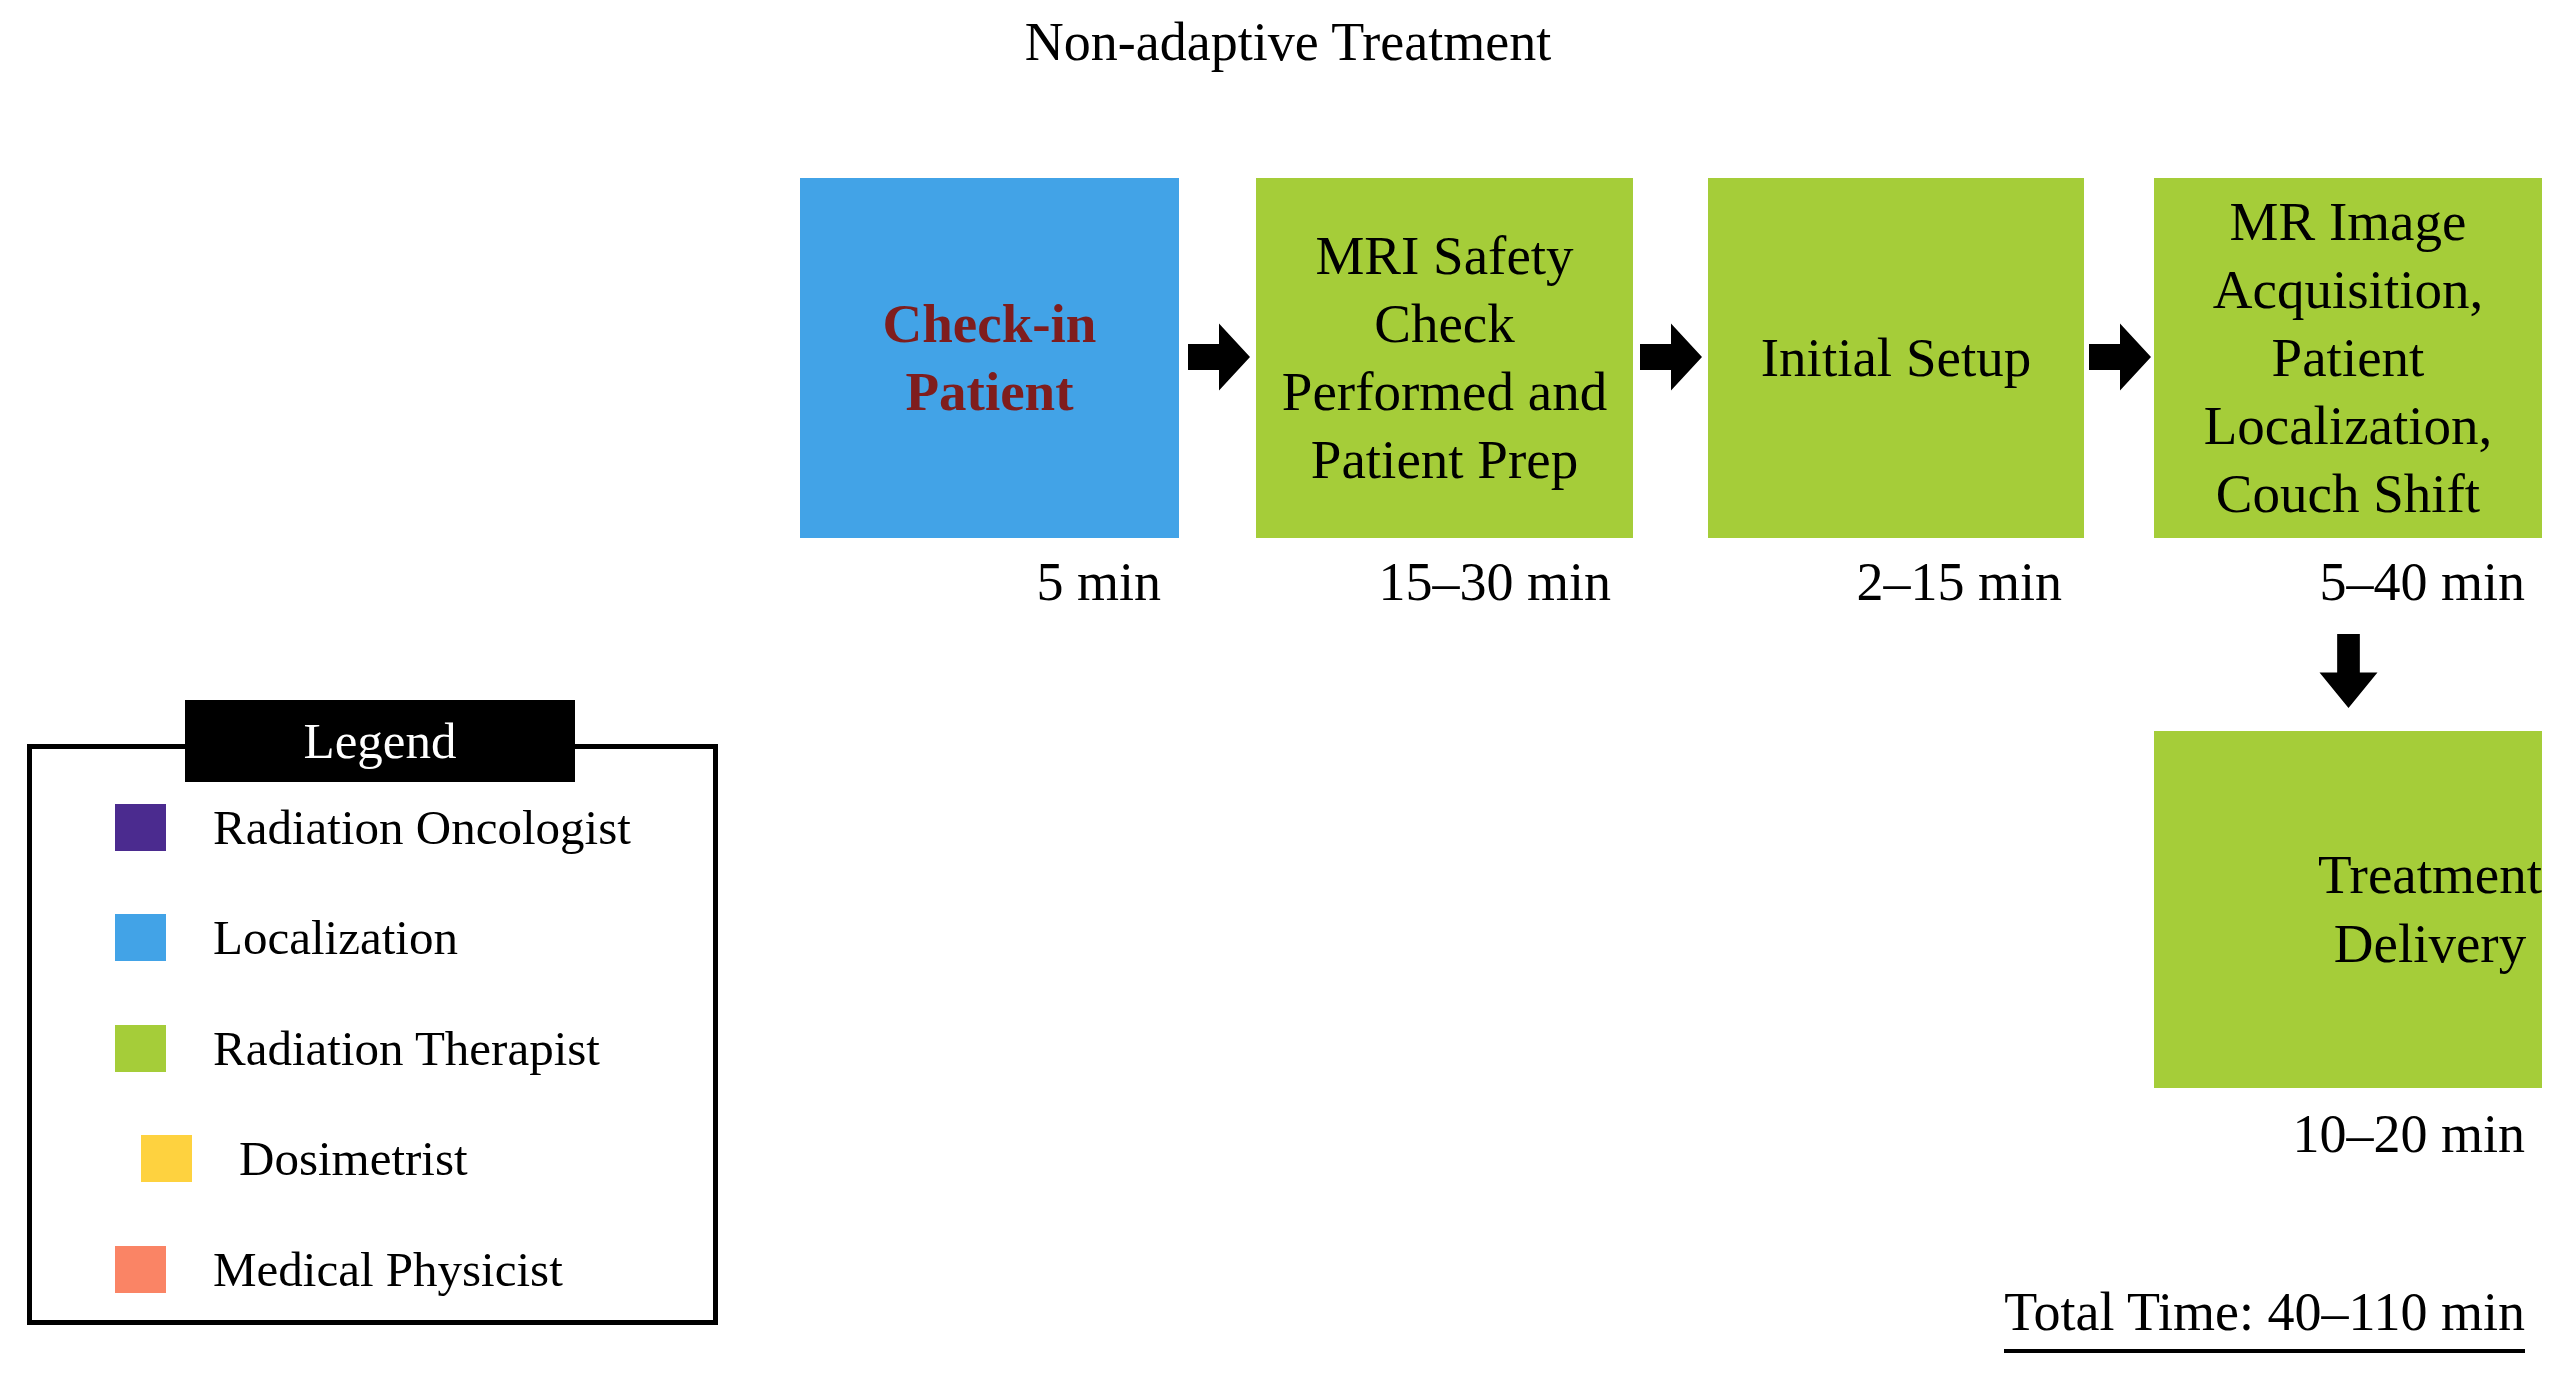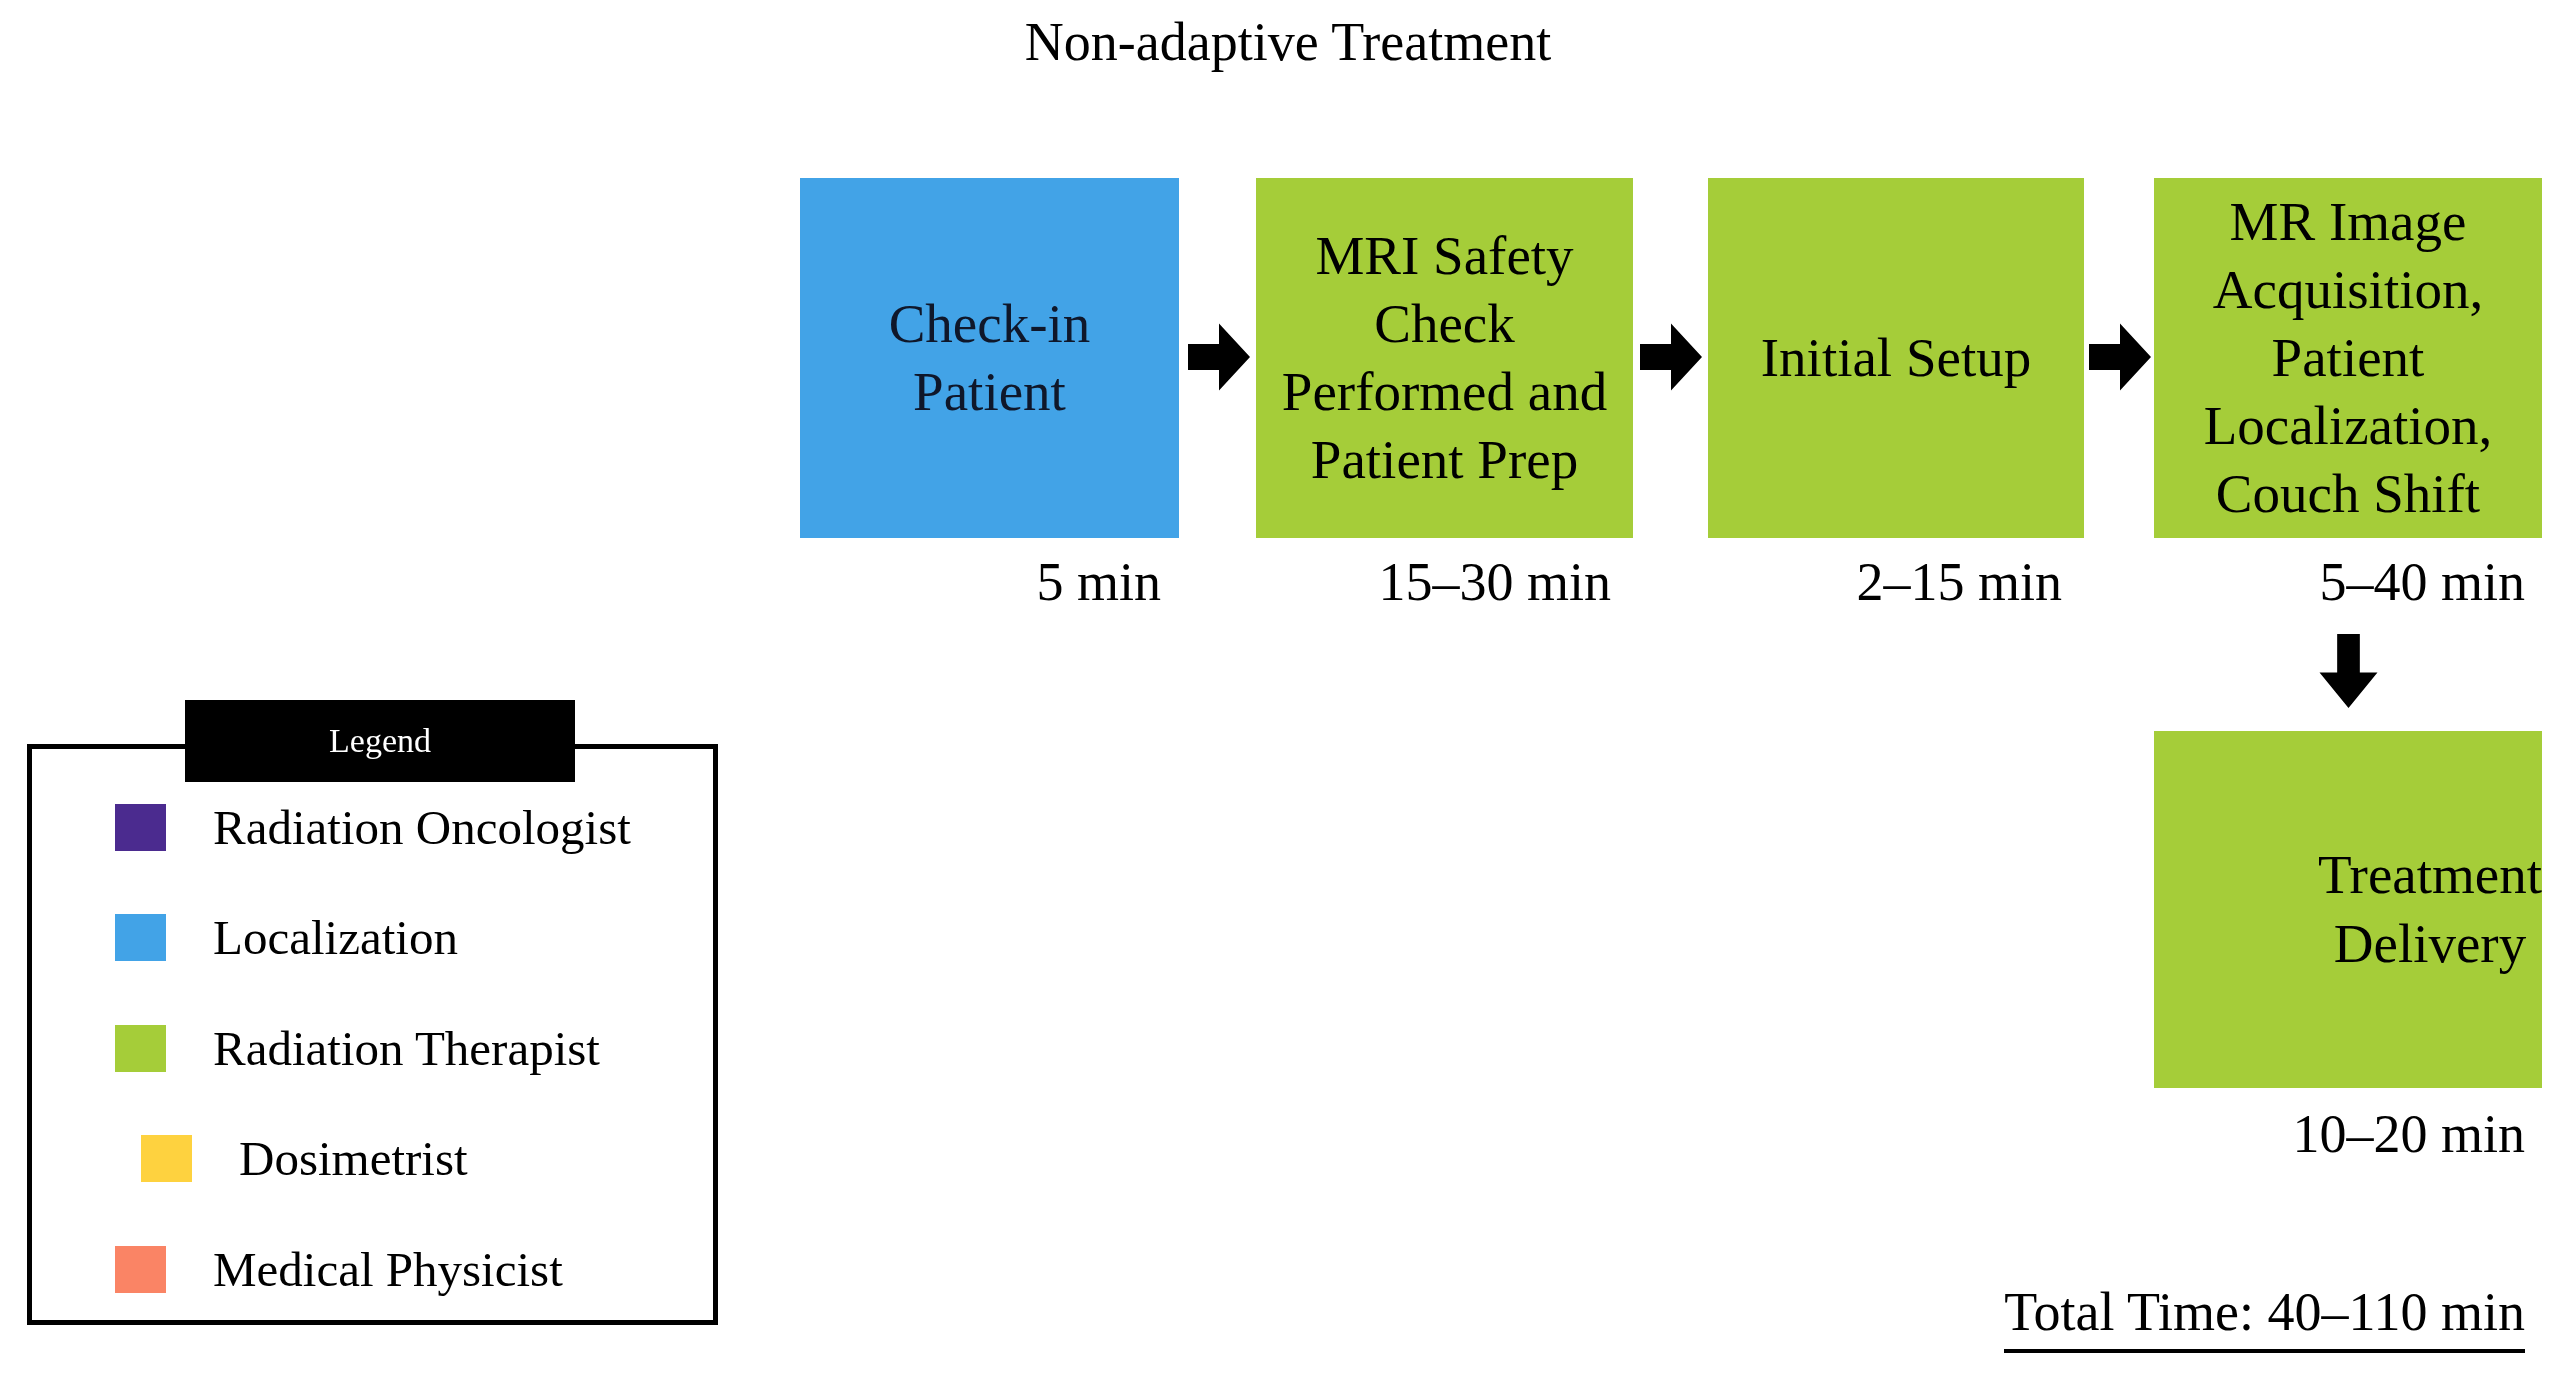--- a/index.html
+++ b/index.html
@@ -28,21 +28,21 @@
     align-items: center;
     justify-content: center;
   }
   .step-label {
     white-space: pre-line;
     text-align: center;
     font-size: 55px;
     line-height: 1.24;
     color: #000;
   }
-  .step-checkin .step-label { color: #0f172a; }
+  .step-checkin .step-label { color: #7f1d1d; font-weight: bold; }
   .arrow-right {
     position: absolute;
     top: 319px;
     width: 62px;
     height: 76px;
     background: #000;
     clip-path: polygon(0 33%, 50% 33%, 50% 6%, 100% 50%, 50% 94%, 50% 67%, 0 67%);
   }
   .arrow-down {
     position: absolute;
@@ -87,21 +87,21 @@
     border: 5.5px solid #000;
     background: #ffffff;
   }
   .legend-header {
     position: absolute;
     left: 185px; top: 700px;
     width: 390px; height: 82px;
     background: #000;
     color: #fff;
     display: flex; align-items: center; justify-content: center;
-    font-size: 34px;
+    font-size: 51px;
   }
   .legend-item {
     position: absolute;
     left: 115px;
     height: 47px;
     display: flex;
     align-items: center;
   }
   .legend-swatch {
     width: 51px; height: 47px;

